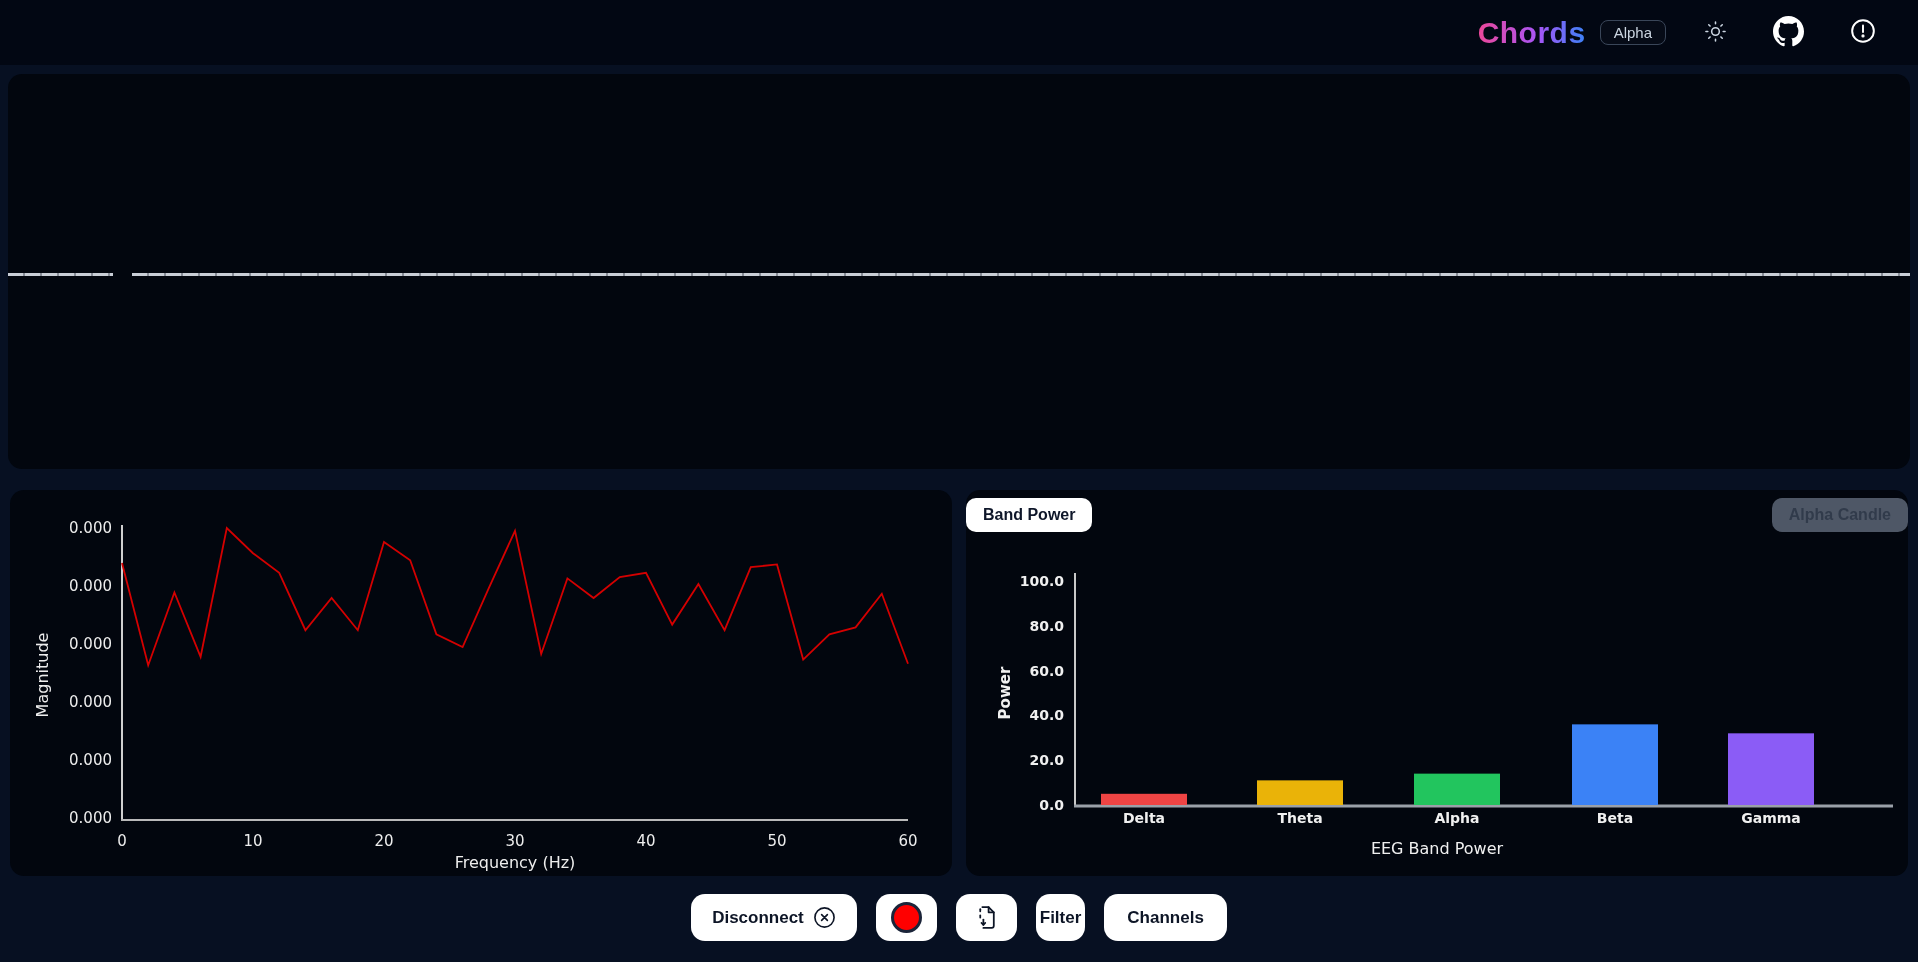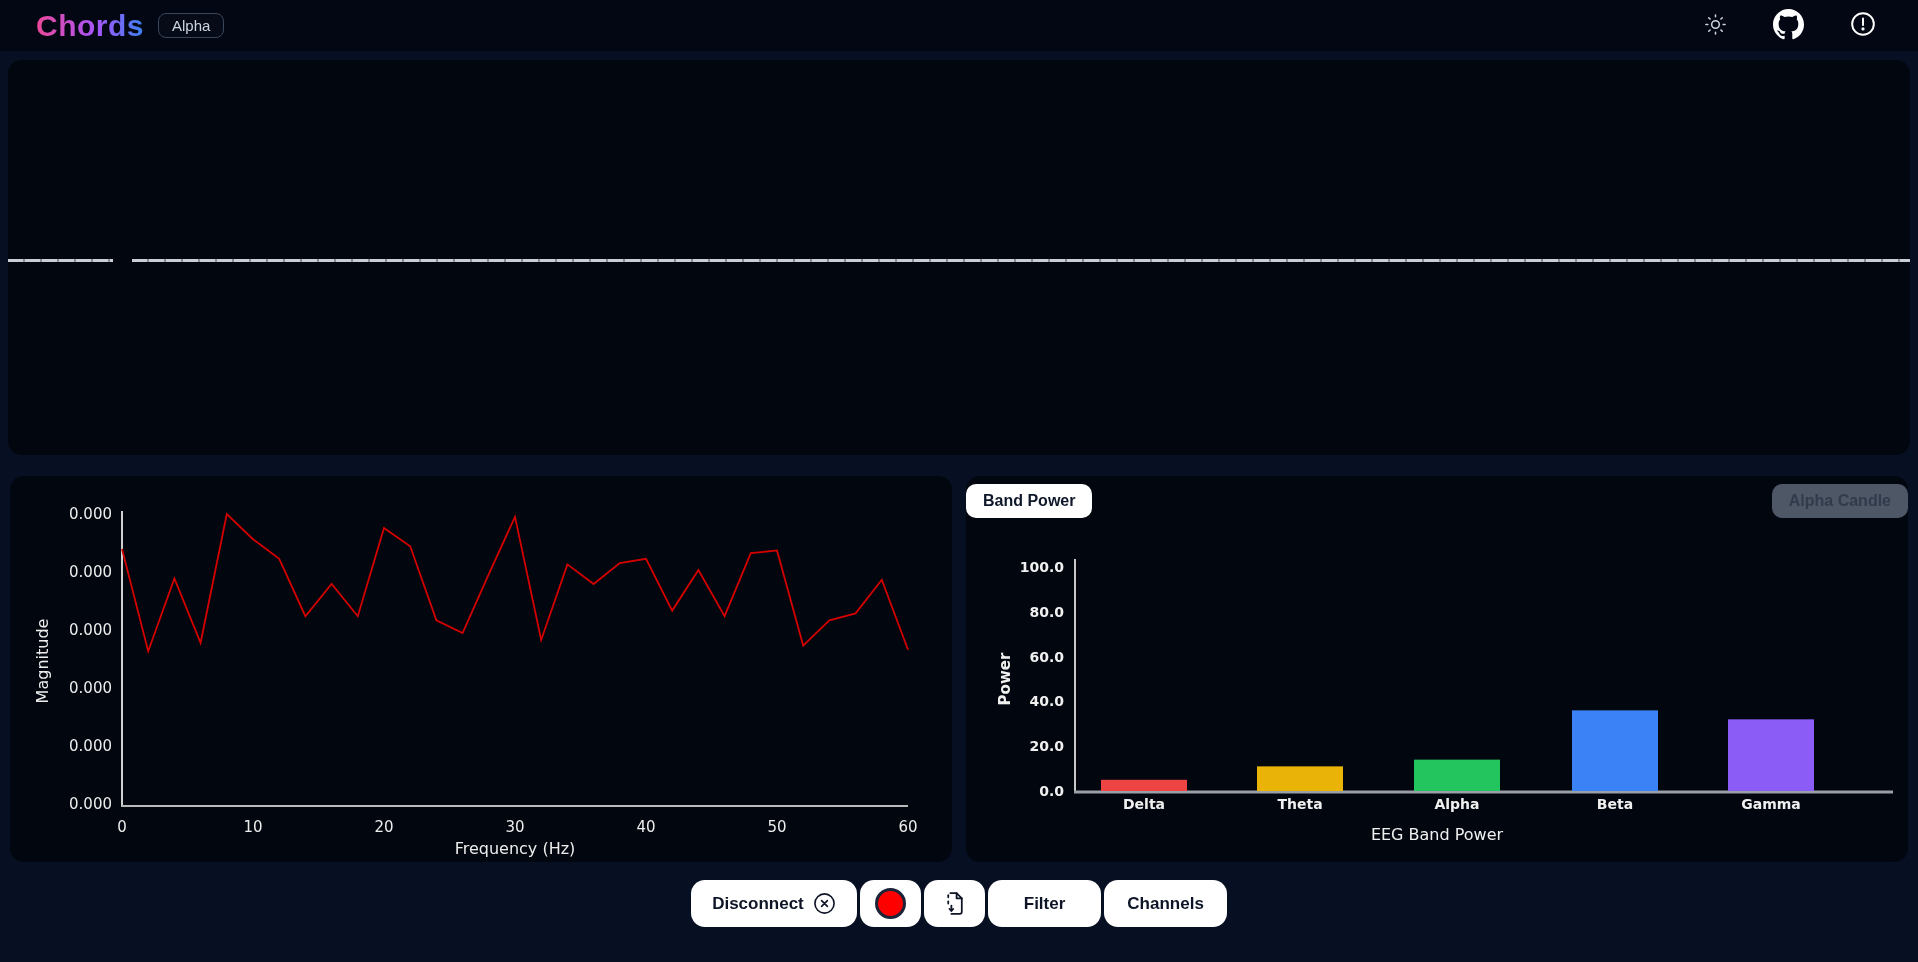--- a/index.html
+++ b/index.html
@@ -1,21 +1,21 @@
 <!DOCTYPE html>
 <html><head>
 <meta charset="utf-8">
 <style>
   * { margin:0; padding:0; box-sizing:border-box; }
   html,body { width:1918px; height:962px; overflow:hidden; }
   body { background:#071022; font-family:"Liberation Sans", sans-serif; }
 
   
-  .navbar { height:51px; background:#020713; display:flex; align-items:center;
-            justify-content:space-between; padding:0 38px 0 36px; }
+  .navbar { height:65px; background:#020713; display:flex; align-items:center;
+            justify-content:flex-end; padding:0 38px 0 36px;gap:34px; }
   .brand-wrap { display:flex; align-items:center; gap:14px; }
   .brand { font-size:30px; font-weight:bold; letter-spacing:.5px;
            background:linear-gradient(90deg,#ec4899 0%,#a855f7 55%,#3b82f6 100%);
            -webkit-background-clip:text; background-clip:text; color:transparent; }
   .badge { border:1px solid #3a4659; border-radius:8px; color:#cbd5e1;
            font-size:15px; padding:3px 13px; background:rgba(255,255,255,0.02); }
   .nav-icons { display:flex; align-items:center; gap:38px; }
   .icon-btn { background:none; border:none; cursor:pointer; display:flex;
               align-items:center; justify-content:center; padding:4px; }
 
@@ -33,28 +33,28 @@
 
   
   .tab-row { position:absolute; top:8px; left:0; width:100%; display:flex;
              justify-content:space-between; gap:17px; z-index:2; }
   .tab { border:none; border-radius:10px; font-size:16px; font-weight:600;
          padding:8px 17px; cursor:pointer; font-family:"Liberation Sans",sans-serif; }
   .tab.active { background:#ffffff; color:#0f172a; }
   .tab.inactive { background:#4e5766; color:#313b4b; }
 
   
-  .controls { margin-top:18px; display:flex; justify-content:center; gap:3px; }
+  .controls { margin-top:18px; display:flex; justify-content:center; gap:19px; }
   .ctl-btn { height:47px; background:#ffffff; border:none; border-radius:14px;
              display:flex; align-items:center; justify-content:center; gap:9px;
              font-family:"Liberation Sans",sans-serif; font-size:17px; font-weight:600;
              color:#0d1526; cursor:pointer; }
   .btn-disconnect { padding:0 21px; }
   .btn-square { width:61px; }
-  .btn-filter { padding:0 36px; }
+  .btn-filter { padding:0 4px; }
   .btn-channels { padding:4px 23px; }
   .rec-circle { width:31px; height:31px; border-radius:50%; border:3.5px solid #1b2439; }
 
   
   text { font-family:"DejaVu Sans", sans-serif; }
 </style>
 </head>
 <body>
 
 <header class="navbar">

